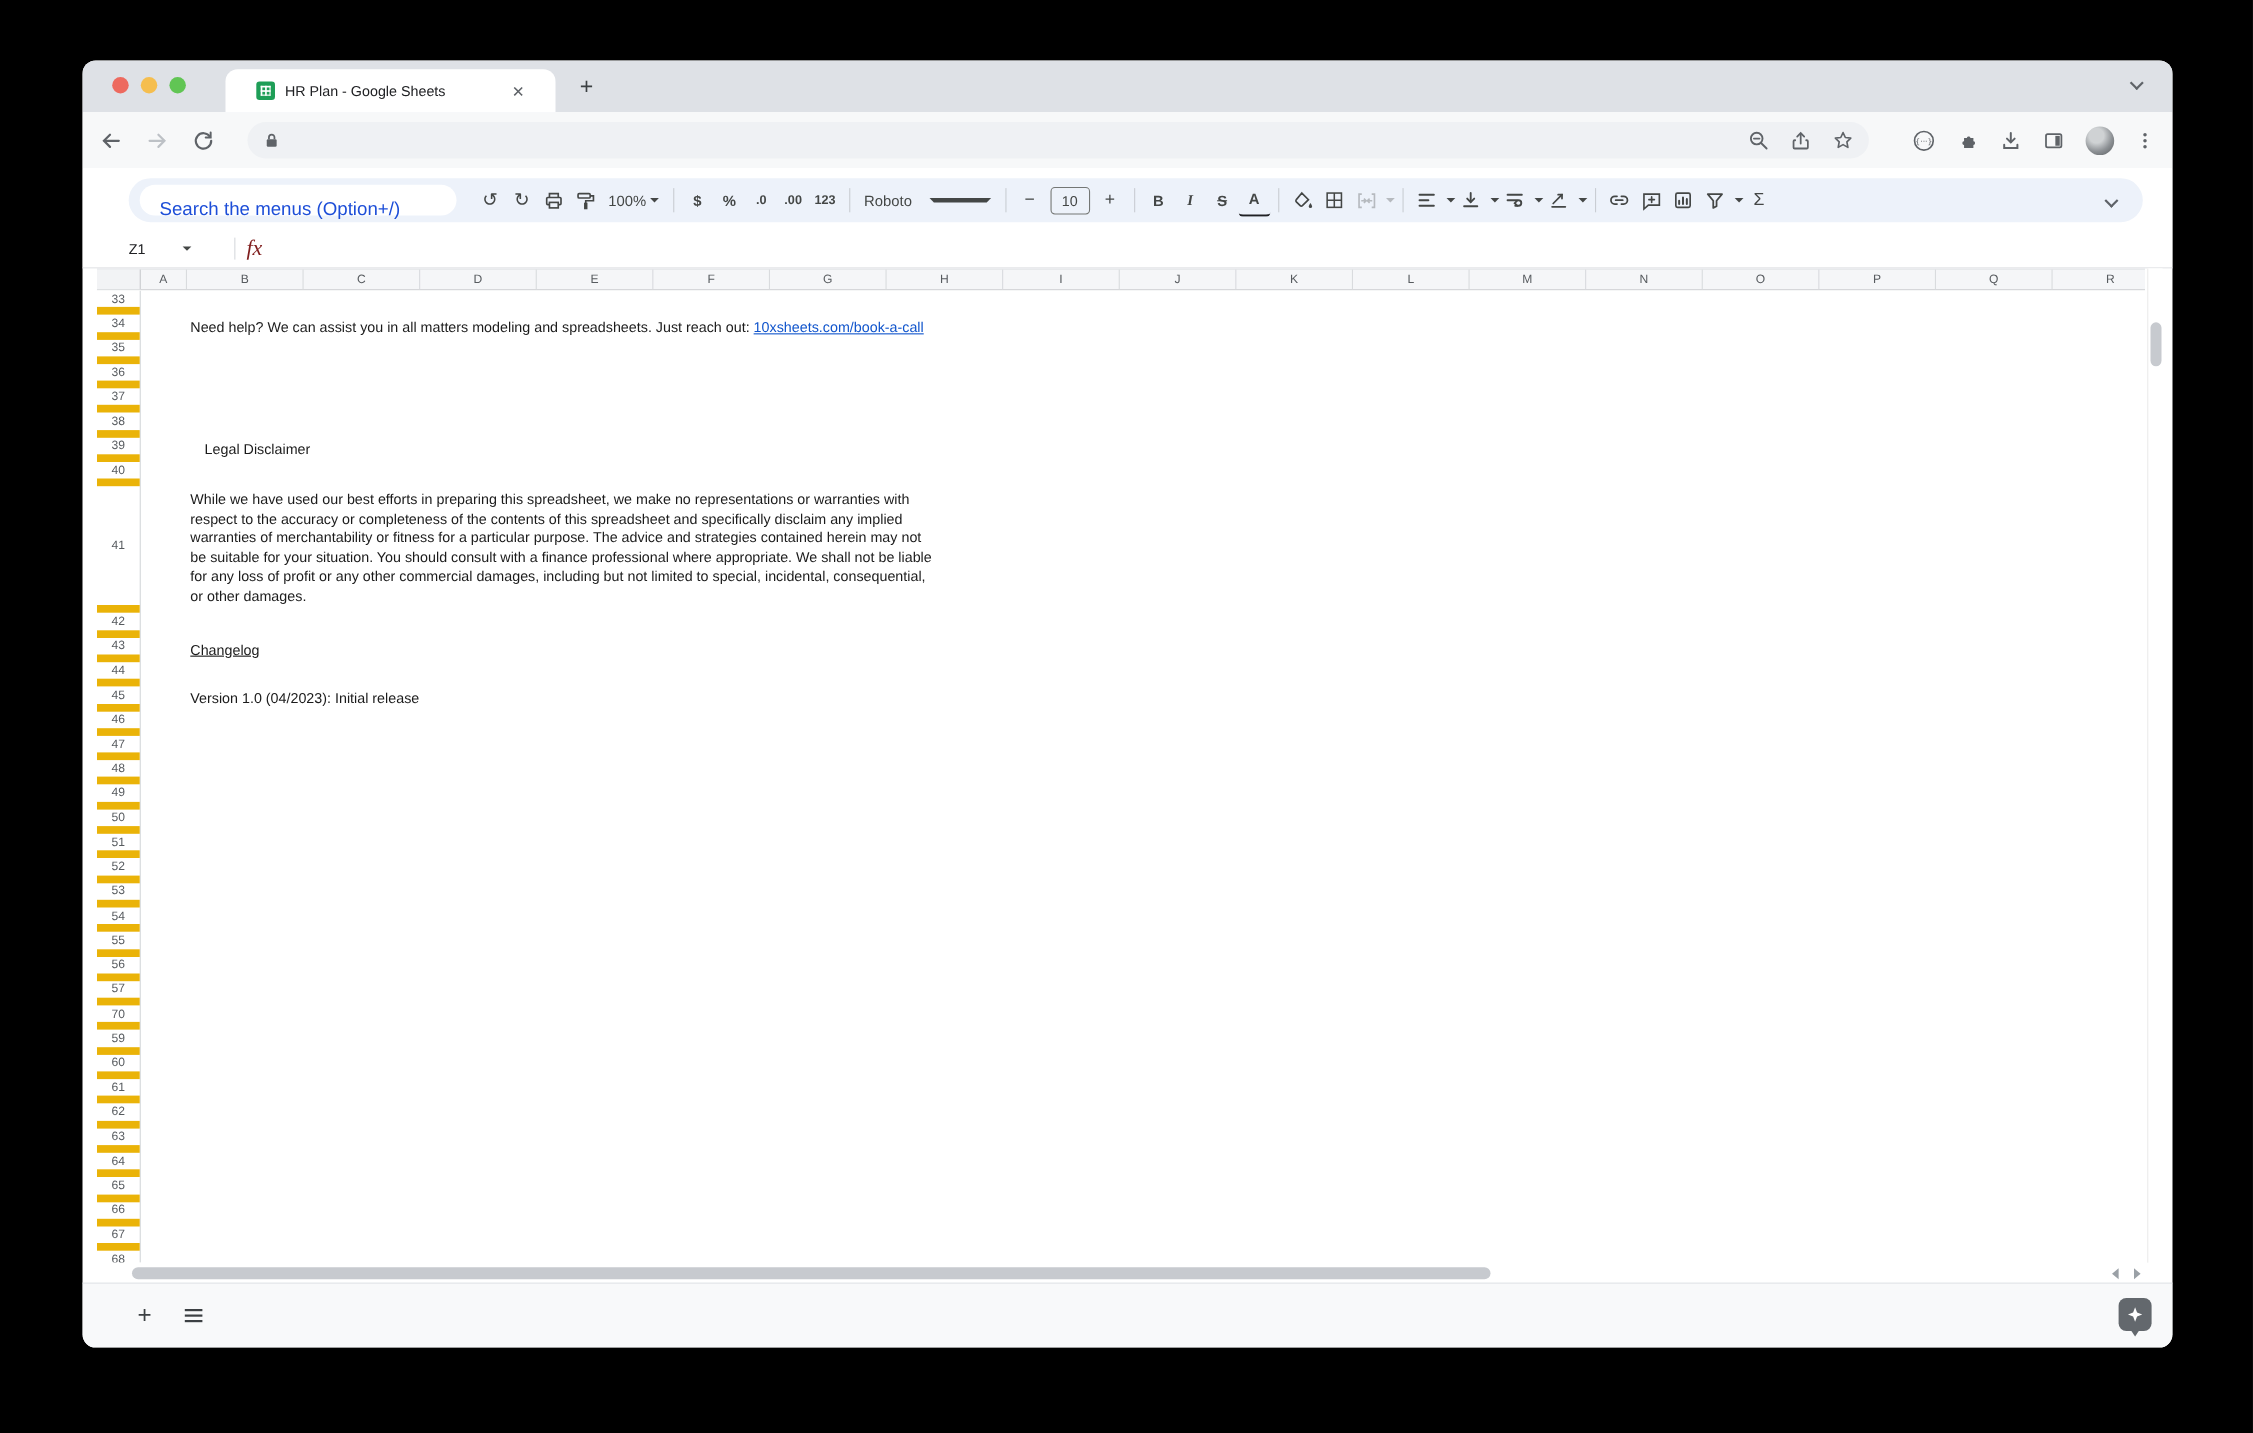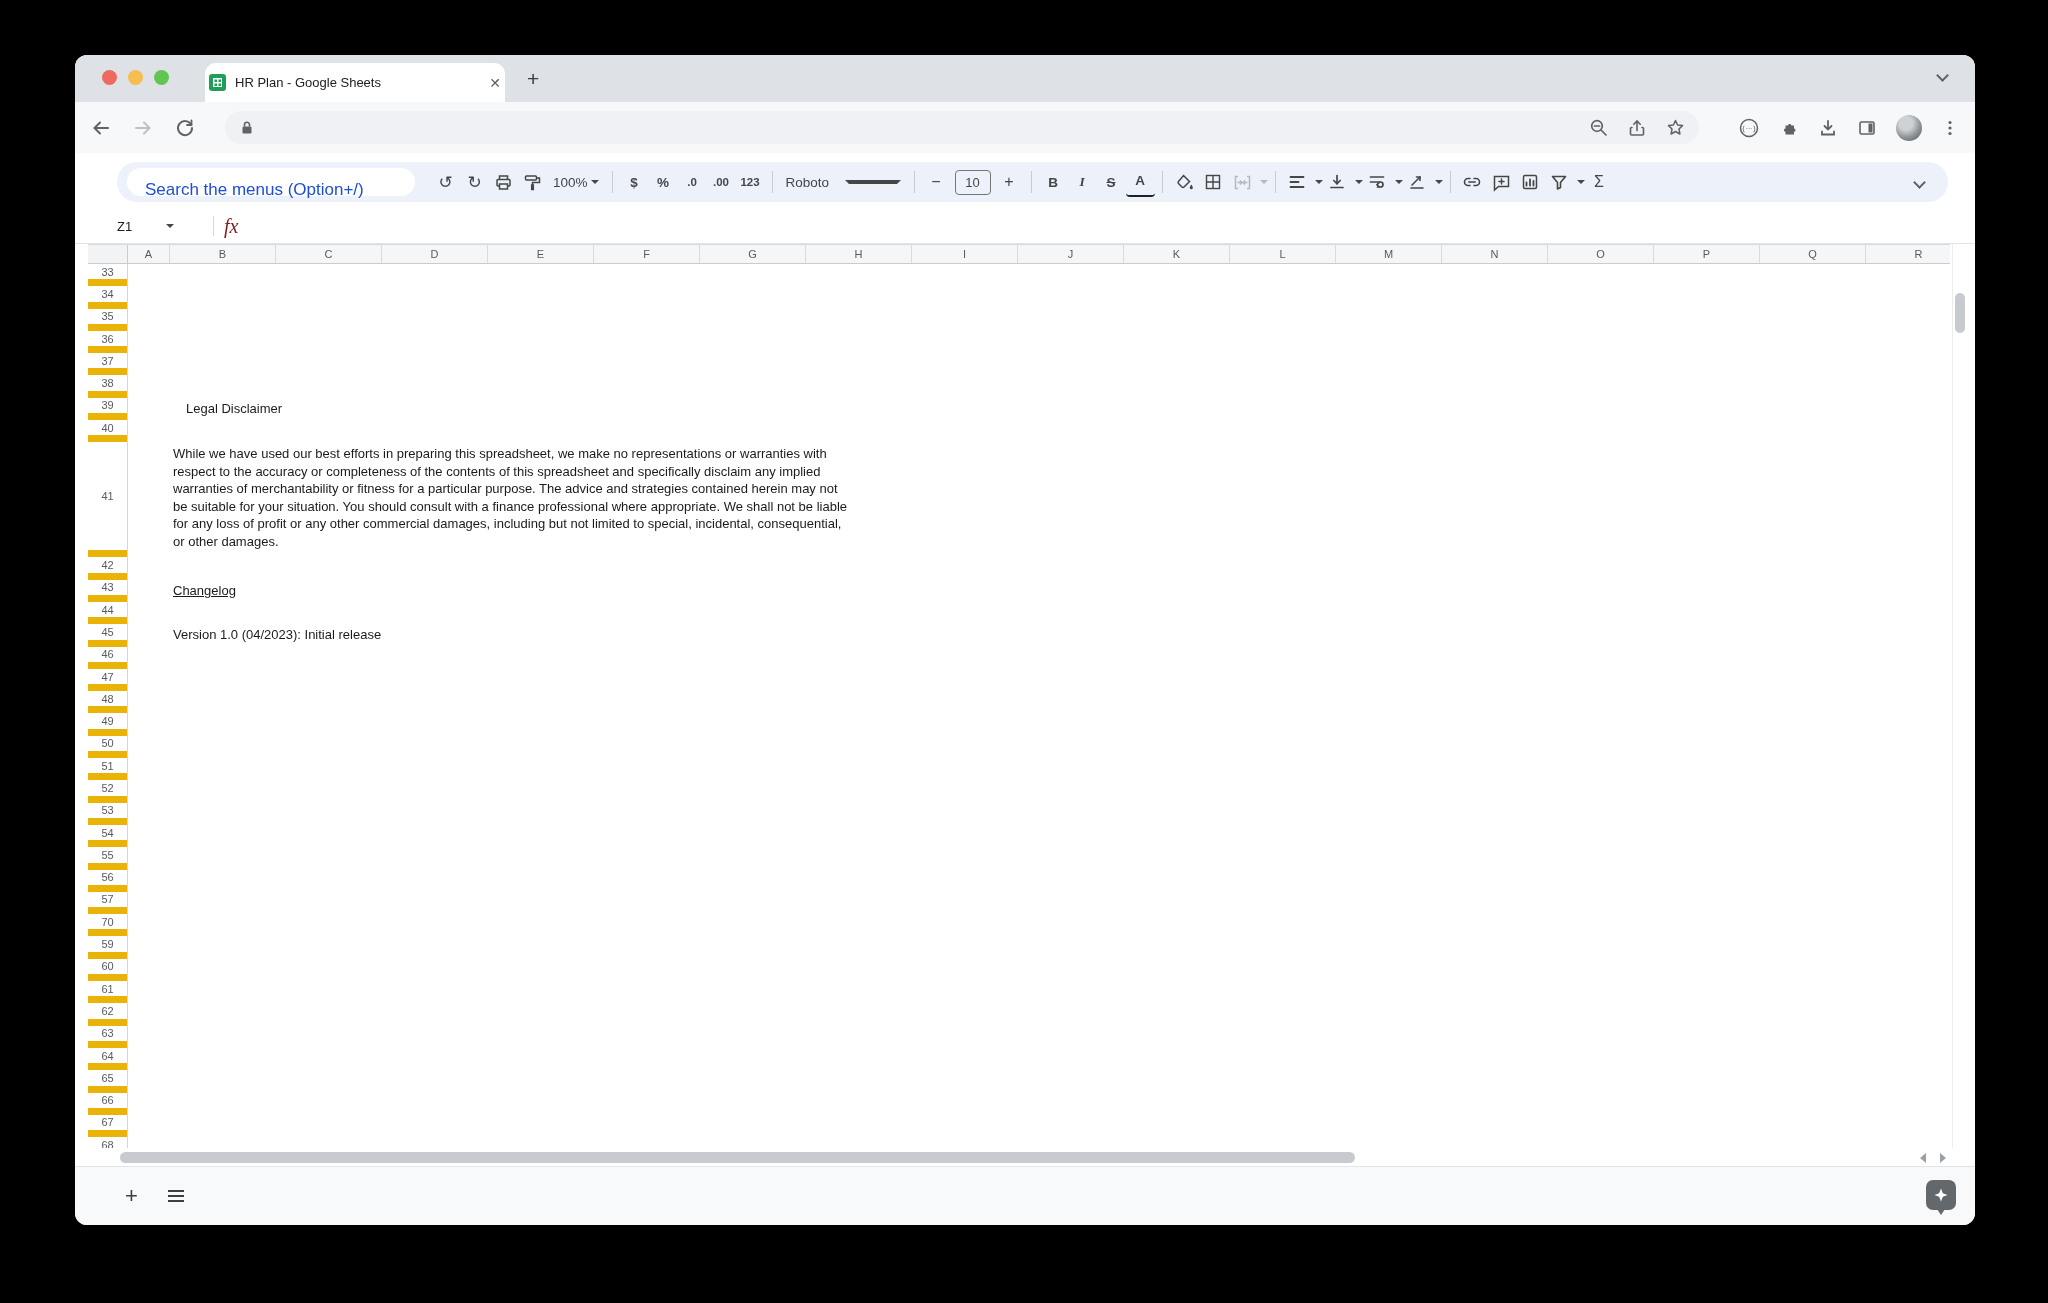--- a/index.html
+++ b/index.html
@@ -9,21 +9,21 @@
   
   .window { position:absolute; left:75px; top:55px; width:1900px; height:1170px;
     background:#fff; border-radius:12px; overflow:hidden;
     box-shadow:0 20px 60px rgba(0,0,0,.6); }
 
   
   .tabstrip { position:absolute; left:0; top:0; width:100%; height:47px; background:#DEE1E6; }
   .lights { position:absolute; left:27px; top:15px; display:flex; gap:11px; }
   .light { width:15px; height:15px; border-radius:50%; }
   .btab { position:absolute; left:130px; top:8px; width:300px; height:39px; background:#fff;
-    border-radius:11px 11px 0 0; display:flex; align-items:center; padding:0 4px; gap:9px; }
+    border-radius:11px 11px 0 0; display:flex; align-items:center; padding:0 28px; gap:9px; }
   .sheets-ico { width:17px; height:17px; background:#1E9E57; border-radius:3px; position:relative; flex:none; }
   .sheets-ico:before { content:""; position:absolute; left:4px; top:4px; width:9px; height:9px;
     background:
       linear-gradient(#fff,#fff) 0 50%/100% 1.5px no-repeat,
       linear-gradient(#fff,#fff) 50% 0/1.5px 100% no-repeat,
       linear-gradient(#fff,#fff) 0 0/100% 1.5px no-repeat,
       linear-gradient(#fff,#fff) 0 100%/100% 1.5px no-repeat,
       linear-gradient(#fff,#fff) 0 0/1.5px 100% no-repeat,
       linear-gradient(#fff,#fff) 100% 0/1.5px 100% no-repeat; }
   .btab-title { font-size:13px; color:#202124; white-space:nowrap; overflow:hidden; flex:1; }
@@ -429,20 +429,23 @@
           <div class="rownum">61</div>
           <div class="rownum">62</div>
           <div class="rownum">63</div>
           <div class="rownum">64</div>
           <div class="rownum">65</div>
           <div class="rownum">66</div>
           <div class="rownum">67</div>
           <div class="rownum">68</div>
         </div>
 
+      <div class="celltext b34">
+        <span>Need help? We can assist you in all matters modeling and spreadsheets. Just reach out: </span><span class="cell-link">10xsheets.com/book-a-call</span>
+      </div>
       <div class="celltext b39">Legal Disclaimer</div>
       <div class="celltext b41">While we have used our best efforts in preparing this spreadsheet, we make no representations or warranties with
 respect to the accuracy or completeness of the contents of this spreadsheet and specifically disclaim any implied
 warranties of merchantability or fitness for a particular purpose. The advice and strategies contained herein may not
 be suitable for your situation. You should consult with a finance professional where appropriate. We shall not be liable
 for any loss of profit or any other commercial damages, including but not limited to special, incidental, consequential,
 or other damages.</div>
       <div class="celltext b43">Changelog</div>
       <div class="celltext b45">Version 1.0 (04/2023): Initial release</div>
     </div>

